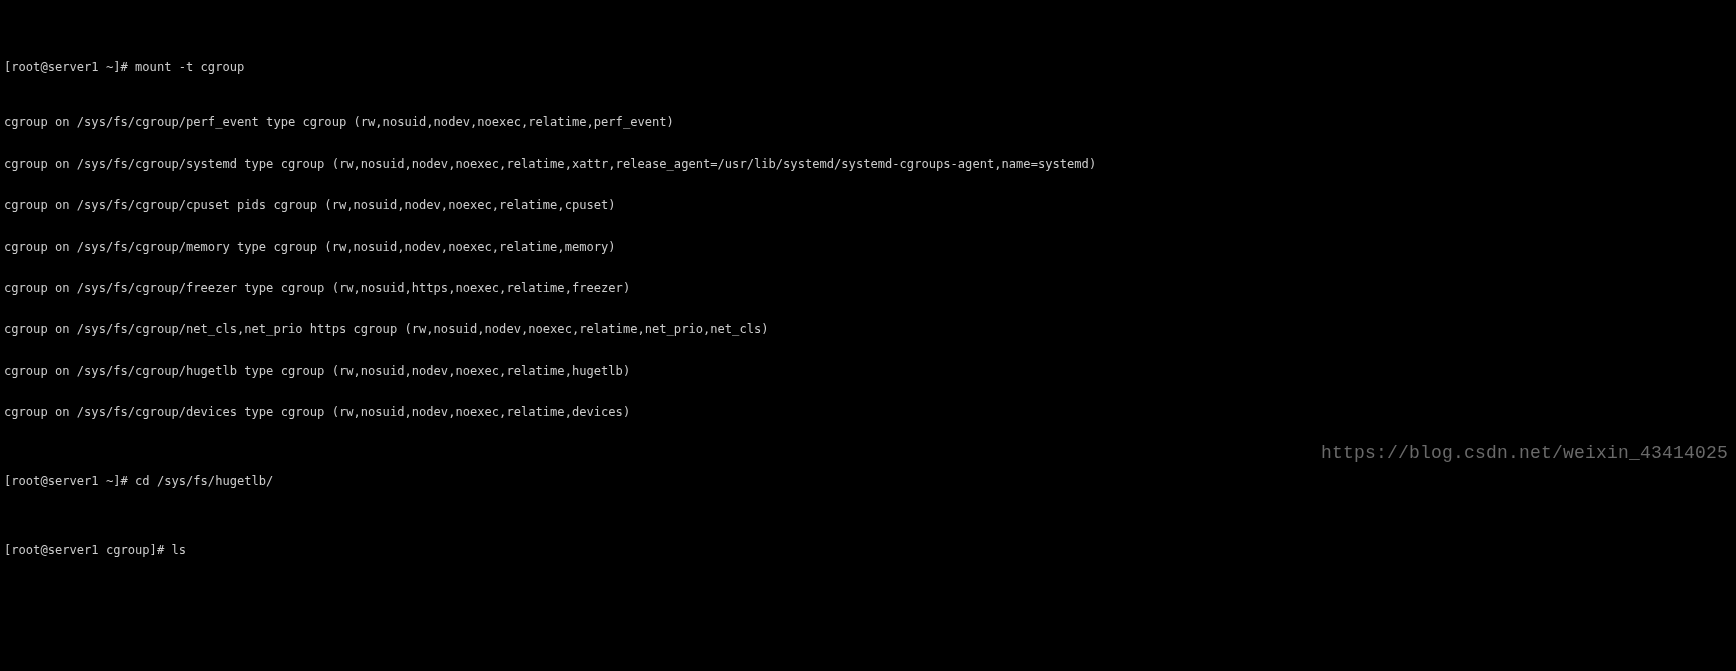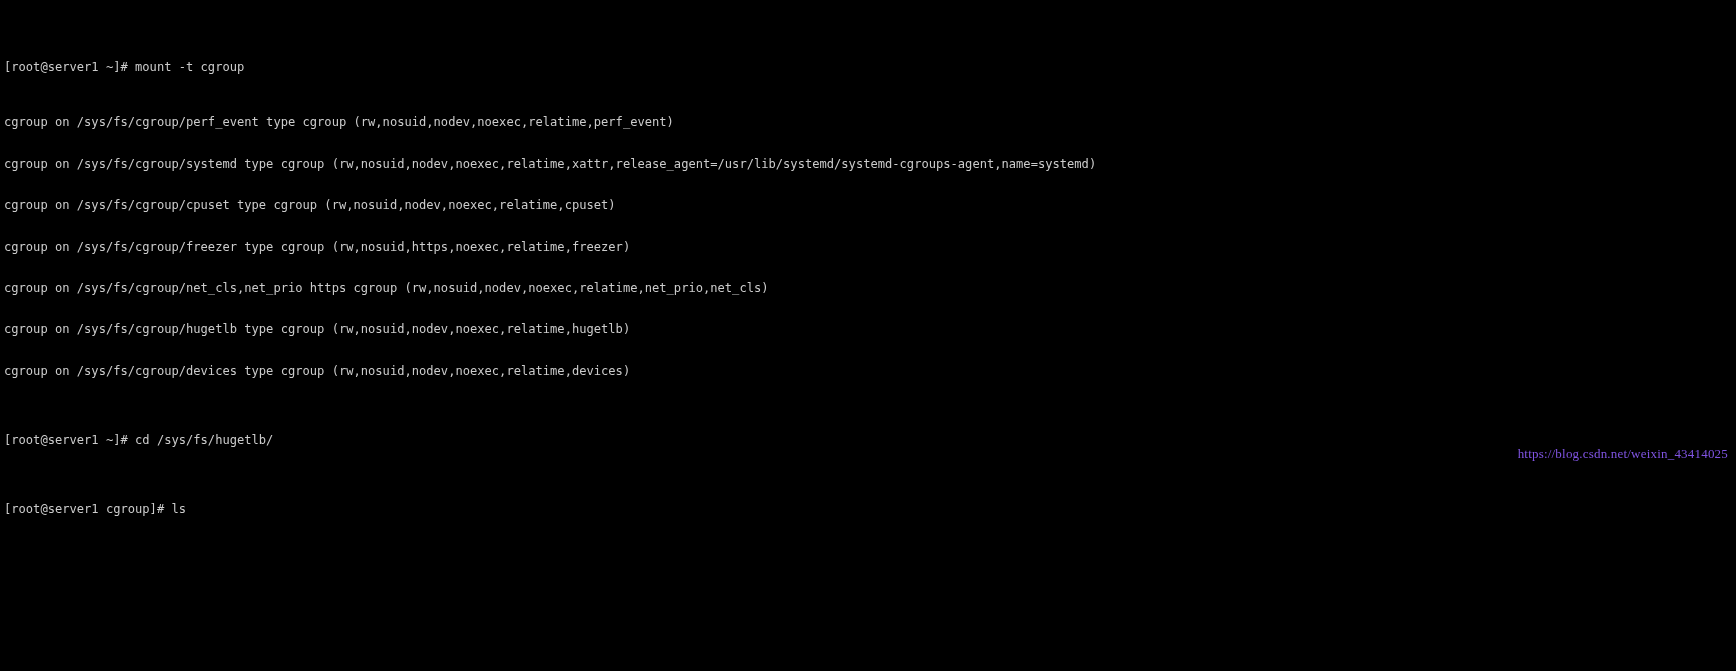--- a/index.html
+++ b/index.html
@@ -31,38 +31,39 @@
     white-space: pre;
     height: 13.8px;
     font-size: 12.1px;
     line-height: 13.8px;
     color: #cccccc;
   }
   .watermark {
     position: absolute;
     right: 8px;
     bottom: 14px;
-    color: #8b5cf6;
-    font-family: Liberation Serif, serif;
-    font-size: 13px;
+    color: #737373;
+    font-family: Liberation Mono, monospace;
+    font-size: 18px;
     letter-spacing: 0.2px;
     opacity: 0.92;
   }
 </style>
 </head>
 <body>
 
 <div id="terminal">
 
   
   <div class="line"><span>[root@server1 ~]# </span><span>mount -t cgroup</span></div>
 
   <div class="line">cgroup on /sys/fs/cgroup/perf_event type cgroup (rw,nosuid,nodev,noexec,relatime,perf_event)</div>
   <div class="line">cgroup on /sys/fs/cgroup/systemd type cgroup (rw,nosuid,nodev,noexec,relatime,xattr,release_agent=/usr/lib/systemd/systemd-cgroups-agent,name=systemd)</div>
-  <div class="line">cgroup on /sys/fs/cgroup/cpuset type cgroup (rw,nosuid,nodev,noexec,relatime,cpuset)</div>
+  <div class="line">cgroup on /sys/fs/cgroup/cpuset pids cgroup (rw,nosuid,nodev,noexec,relatime,cpuset)</div>
+  <div class="line">cgroup on /sys/fs/cgroup/memory type cgroup (rw,nosuid,nodev,noexec,relatime,memory)</div>
   <div class="line">cgroup on /sys/fs/cgroup/freezer type cgroup (rw,nosuid,https,noexec,relatime,freezer)</div>
   <div class="line">cgroup on /sys/fs/cgroup/net_cls,net_prio https cgroup (rw,nosuid,nodev,noexec,relatime,net_prio,net_cls)</div>
   <div class="line">cgroup on /sys/fs/cgroup/hugetlb type cgroup (rw,nosuid,nodev,noexec,relatime,hugetlb)</div>
   <div class="line">cgroup on /sys/fs/cgroup/devices type cgroup (rw,nosuid,nodev,noexec,relatime,devices)</div>
 
   
   <div class="line"><span>[root@server1 ~]# </span><span>cd /sys/fs/hugetlb/</span></div>
 
   
   <div class="line"><span>[root@server1 cgroup]# </span><span>ls</span></div>

